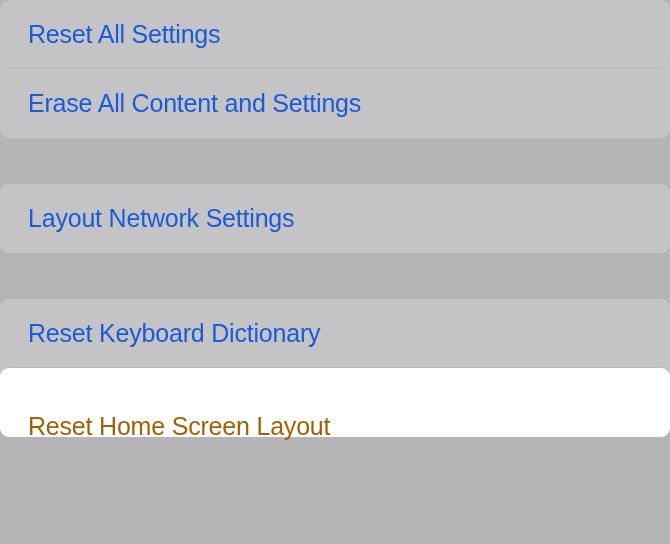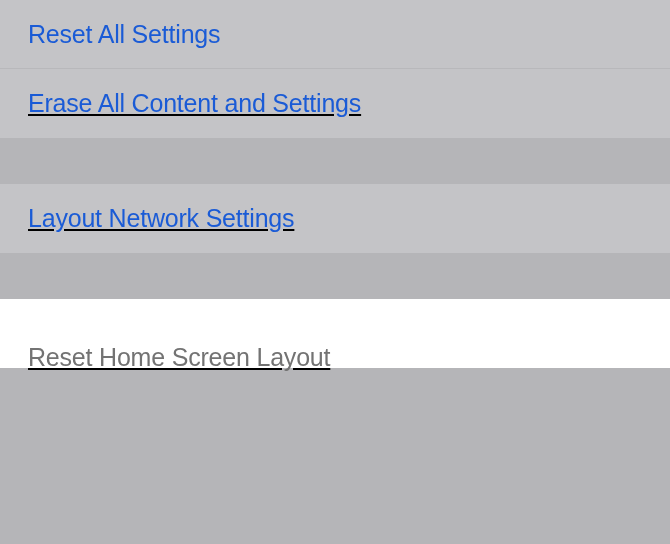--- a/index.html
+++ b/index.html
@@ -1,18 +1,19 @@
 <!DOCTYPE html>
 <html><head>
   <meta charset="utf-8">
   <style>
     * {
       margin: 0;
       padding: 0;
       box-sizing: border-box;
+      border-radius: 9px;
     }
     body {
       width: 670px;
       height: 544px;
       font-family: -apple-system, BlinkMacSystemFont, "Helvetica Neue", Helvetica, Arial, sans-serif;
       background: #b5b5b8;
       overflow: hidden;
     }
     .group {
       background: #c4c4c7;
@@ -24,33 +25,32 @@
     .row {
       display: flex;
       align-items: center;
       height: 69px;
       padding: 0 28px;
       border-bottom: 1px solid #b8b8bb;
       cursor: pointer;
     }
     .row:last-child {
       border-bottom: none;
-      text-decoration: underline;
     }
     .row span {
       font-size: 25px;
       font-weight: 400;
       color: #1a5bd6;
       letter-spacing: -0.2px;
     }
     .row.highlighted {
       background: #ffffff;
     }
     .row.highlighted span {
-      color: #737373;
+      color: #a16207;
       margin-top: 48px;
     }
   </style>
 </head>
 <body>
 
 <div class="group">
   <div class="row">
     <span>Reset All Settings</span>
   </div>
@@ -63,16 +63,19 @@
 
 <div class="group">
   <div class="row">
     <span>Layout Network Settings</span>
   </div>
 </div>
 
 <div class="gap"></div>
 
 <div class="group">
+  <div class="row">
+    <span>Reset Keyboard Dictionary</span>
+  </div>
   <div class="row highlighted">
     <span>Reset Home Screen Layout</span>
   </div>
 </div>
 
 </body></html>

